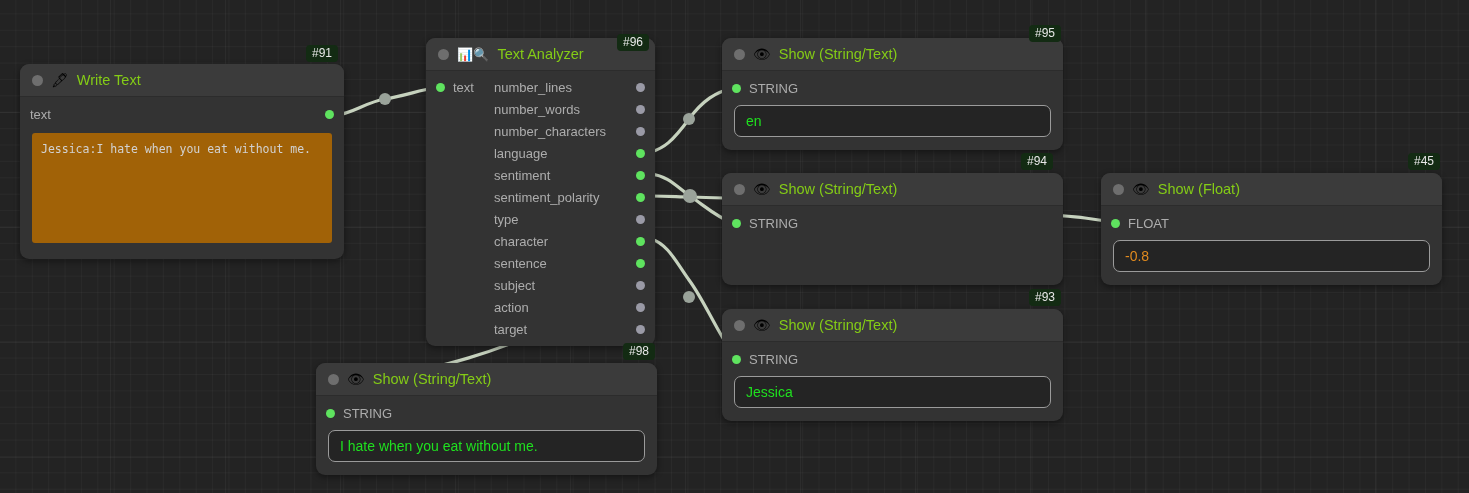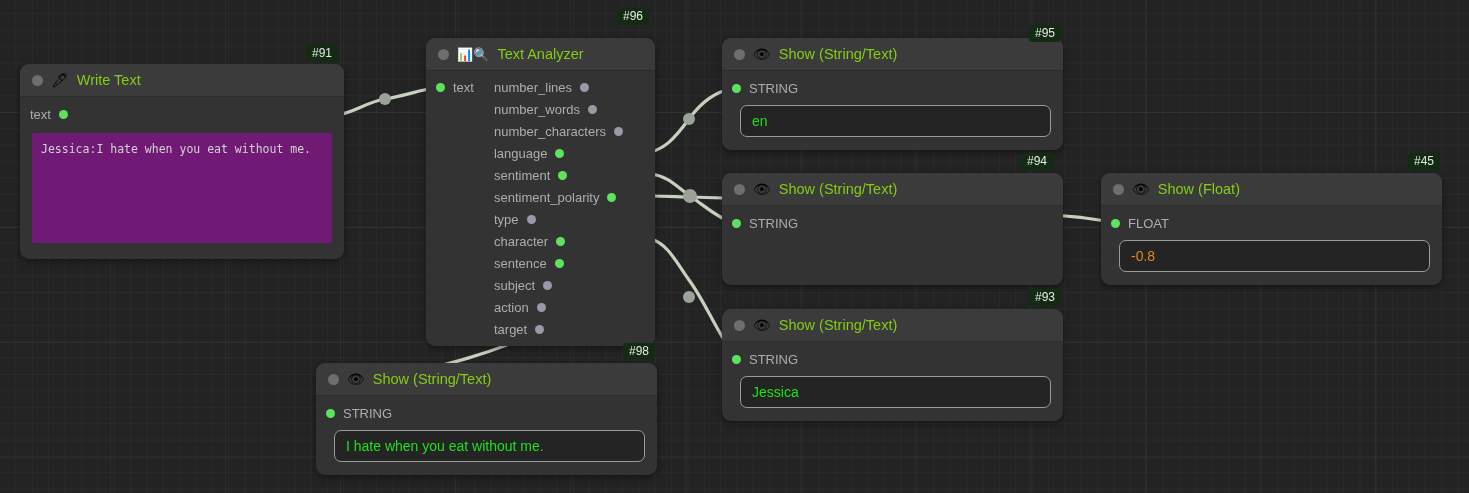--- a/index.html
+++ b/index.html
@@ -21,34 +21,34 @@
   .nhead{height:33px;border-radius:9px 9px 0 0;background:#3b3b3b;
          display:flex;align-items:center;gap:8px;padding:0 12px;
          border-bottom:1px solid #2c2c2c;box-sizing:border-box;}
   .dot-collapse{width:11px;height:11px;border-radius:50%;background:#6e6e6e;flex:0 0 auto;}
   .nicon{font-size:14px;line-height:1;flex:0 0 auto;}
   .ntitle{color:#84cc16;font-size:14.5px;white-space:nowrap;}
   .badge{position:absolute;z-index:4;background:#132b13;color:#e8e8e8;
          font-size:12px;border-radius:4px;padding:2px 6px 3px 6px;line-height:1;}
   .nbody{padding:6px 0 10px 0;}
   .prow{display:flex;align-items:center;height:22px;padding:0 10px;
-        justify-content:flex-start;gap:8px;box-sizing:border-box;}
+        justify-content:space-between;gap:8px;box-sizing:border-box;}
   .prow.in{justify-content:flex-start;}
   .plabel{color:#adadad;font-size:13px;white-space:nowrap;}
   .port{width:9px;height:9px;border-radius:50%;flex:0 0 auto;}
   .port.on{background:#5fe35f;}
   .port.off{background:#9a9aa6;}
   .io-split{display:flex;}
   .io-split .col-in{flex:0 0 auto;}
   .io-split .col-out{flex:1 1 auto;}
   .ta-wrap{padding:8px 12px 0 12px;}
-  .ta{width:100%;height:110px;background:#701a75;border:none;border-radius:3px;
+  .ta{width:100%;height:110px;background:#a16207;border:none;border-radius:3px;
       color:#d2d2d2;font-family:"DejaVu Sans Mono",monospace;font-size:11.5px;
       padding:8px 9px;box-sizing:border-box;resize:none;outline:none;line-height:1.45;}
-  .val-wrap{padding:6px 12px 2px 12px;margin-left:6px;}
+  .val-wrap{padding:6px 12px 2px 12px;}
   .val{width:100%;height:32px;background:#242424;border:1px solid #9b9b9b;
        border-radius:7px;box-sizing:border-box;padding:0 11px;
        font-size:14px;outline:none;font-family:"Liberation Sans",sans-serif;}
   .val.str{color:#1fe01f;}
   .val.num{color:#e08a1e;}
 </style>
 </head>
 <body>
 
 <svg id="edges">
@@ -79,21 +79,21 @@
     <div class="prow">
       <span class="plabel">text</span>
       <span class="port on"></span>
     </div>
     <div class="ta-wrap">
       <textarea class="ta" spellcheck="false" style="">Jessica:I hate when you eat without me.</textarea>
     </div>
   </div>
 </div>
 
-<div class="badge" style="left:617px;top:8px;text-align:right;">#96</div>
+<div class="badge" style="left:617px;top:34px;text-align:right;">#96</div>
 <div class="node" style="left:426px;top:38px;width:229px;height:308px;">
   <div class="nhead">
     <span class="dot-collapse"></span>
     <span class="nicon" style="font-size:13px;">📊🔍</span>
     <span class="ntitle">Text Analyzer</span>
   </div>
   <div class="nbody" style="padding-top:5px;">
     <div class="io-split">
       <div class="col-in">
         <div class="prow in">

